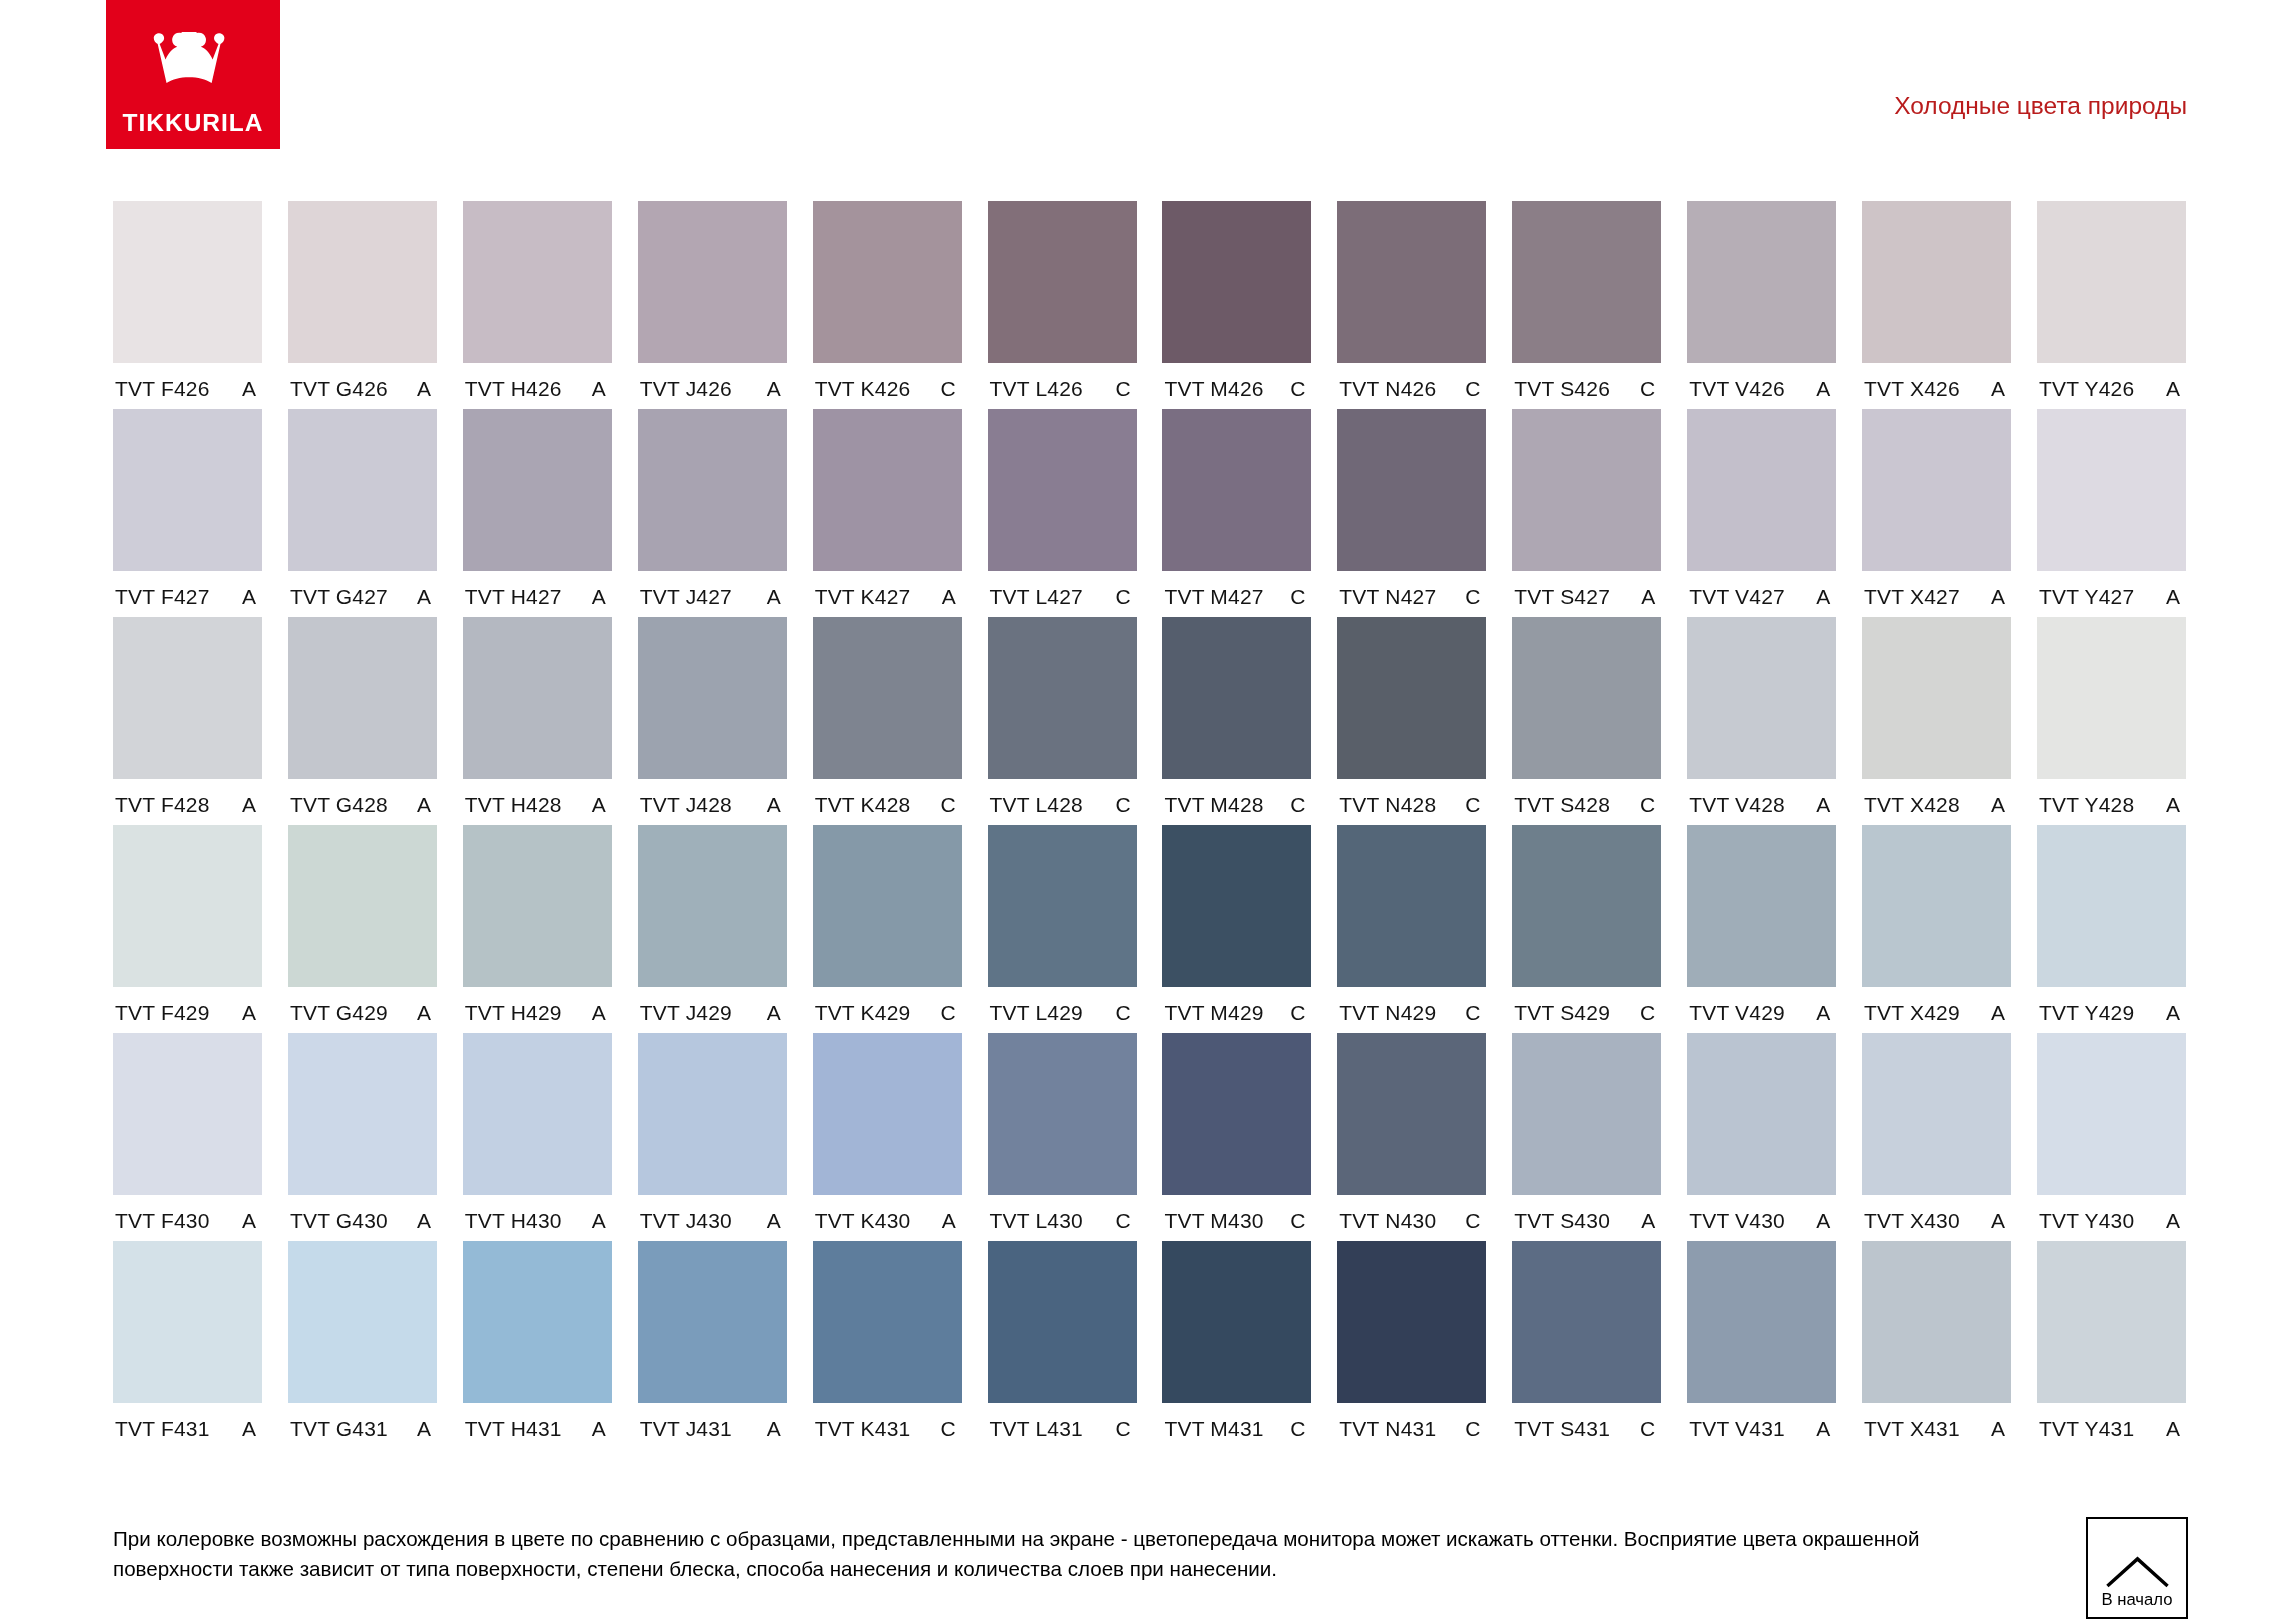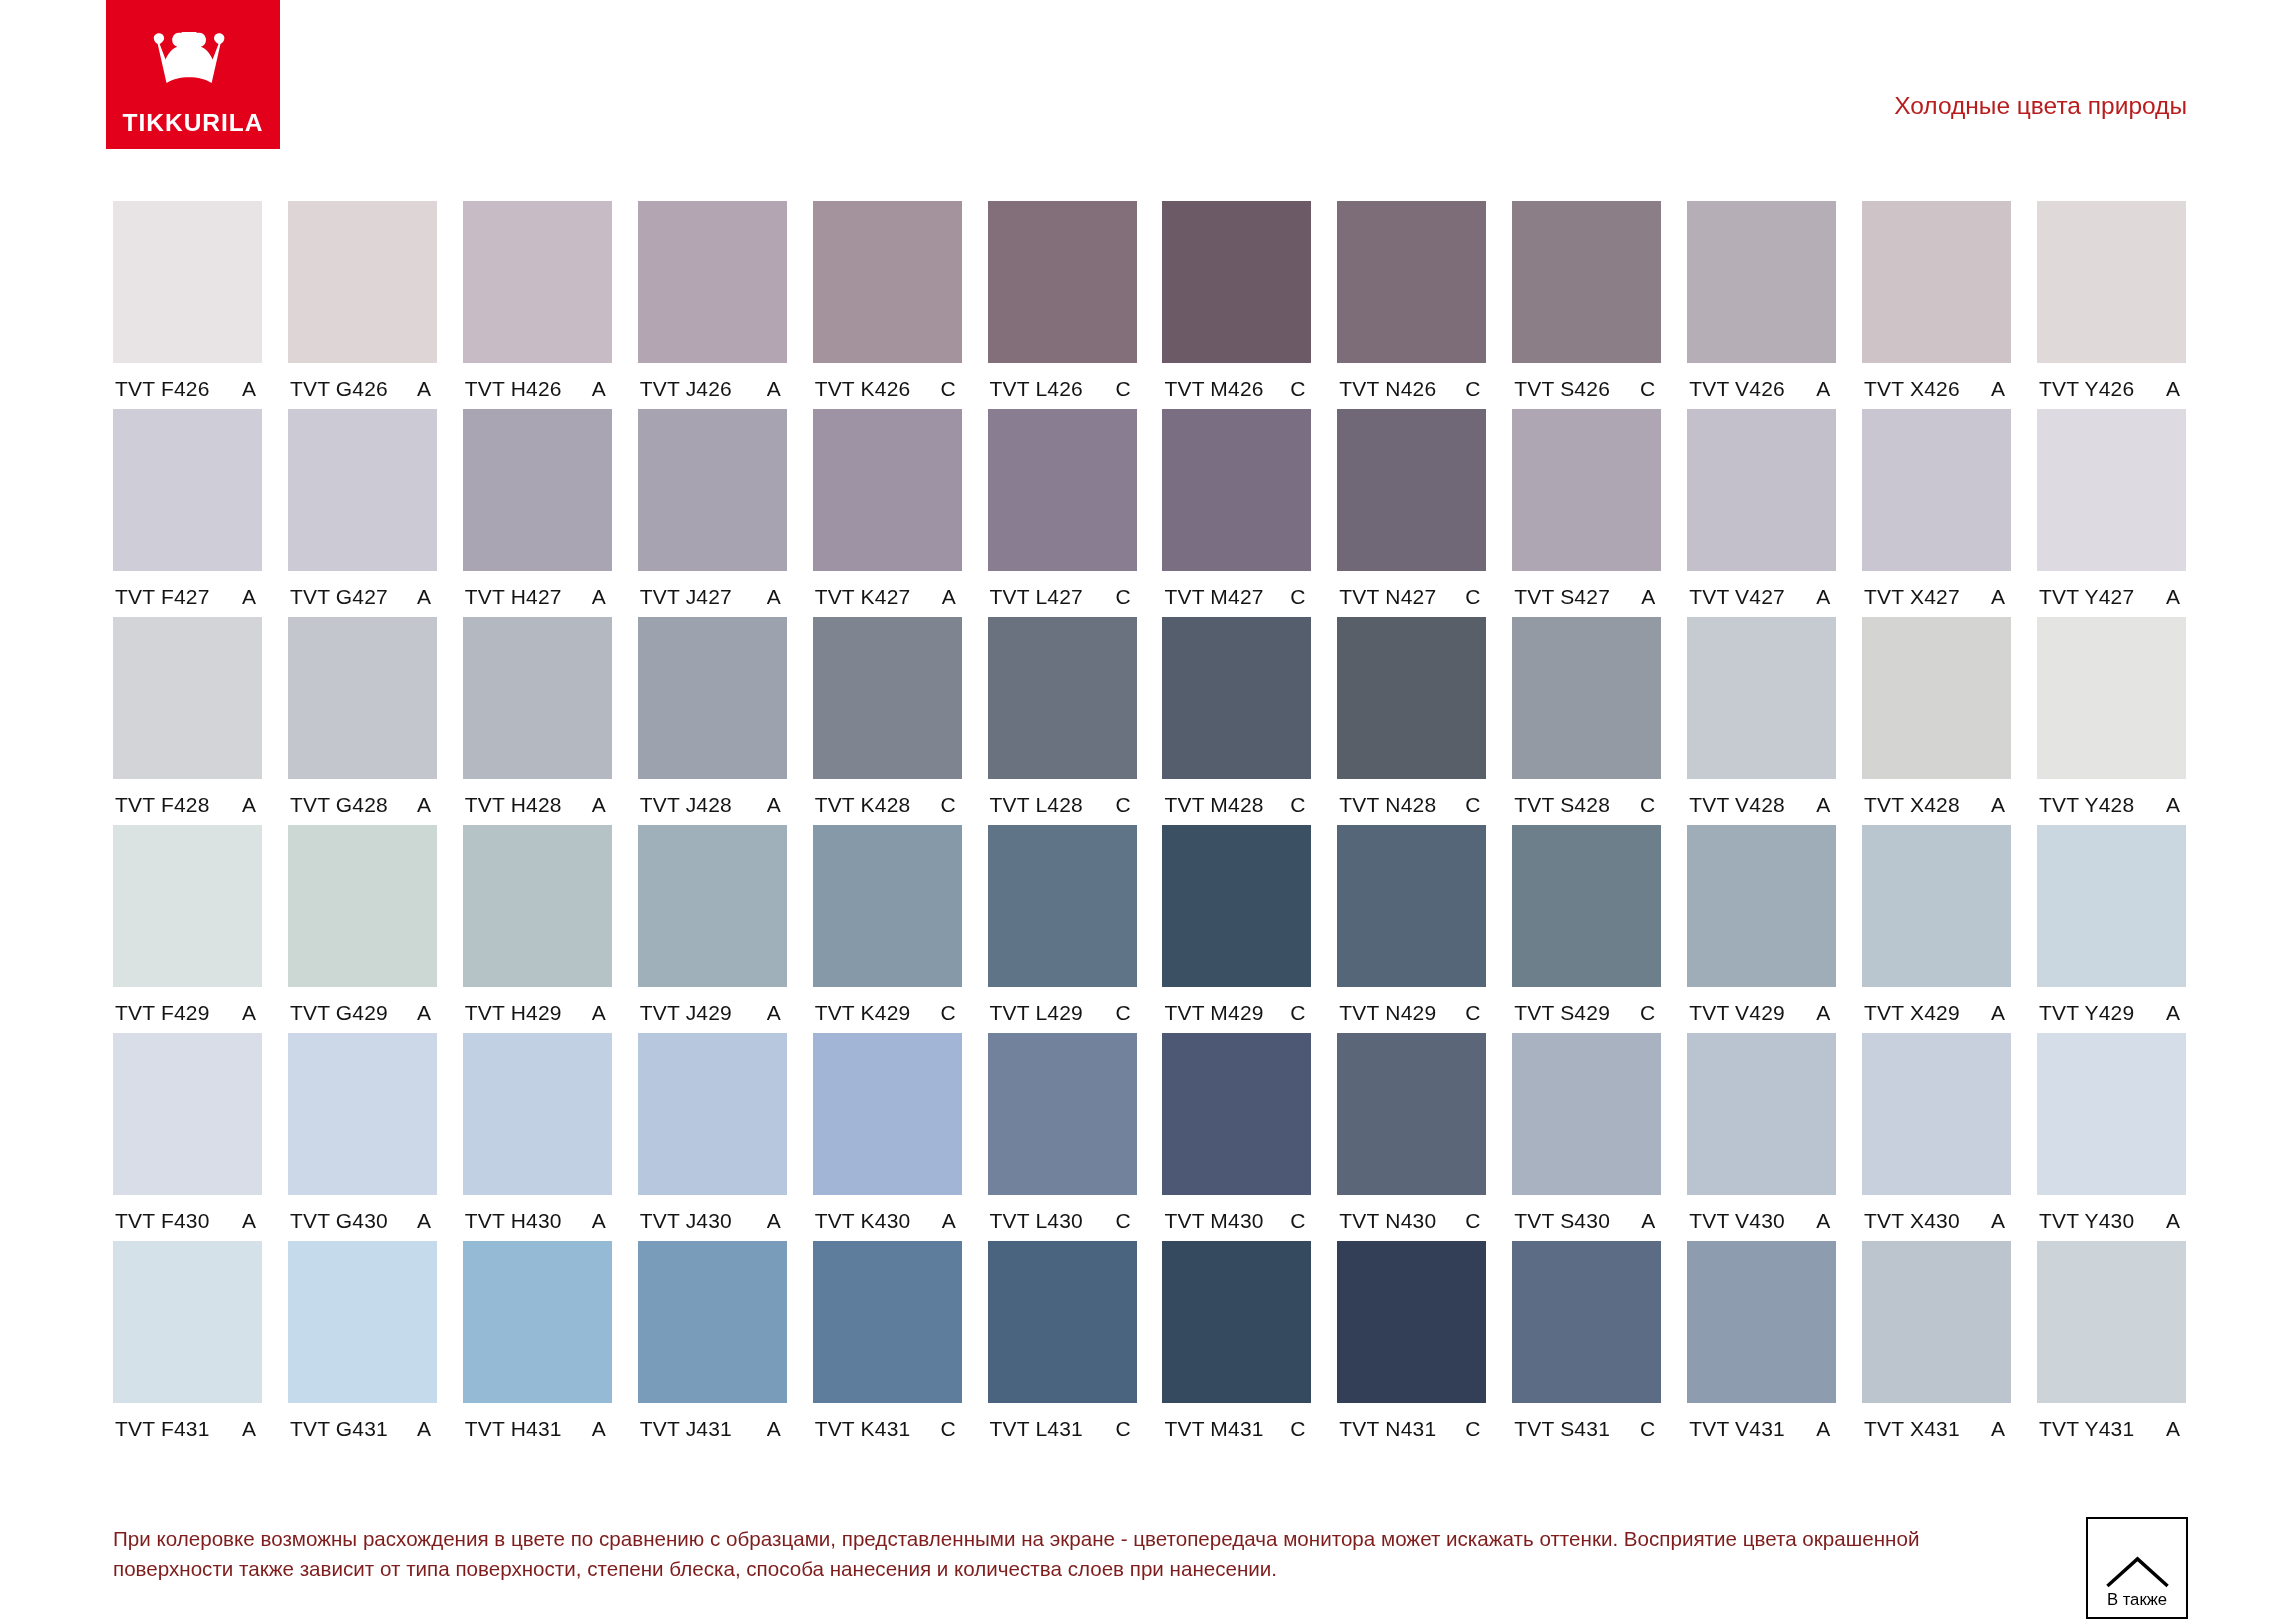--- a/index.html
+++ b/index.html
@@ -42,21 +42,21 @@
     display:flex;align-items:center;justify-content:space-between;
     padding:13.7px 2px 0 2px;box-sizing:border-box;
     font-size:21px;color:#141414;white-space:nowrap;letter-spacing:0.1px;
   }
   .caption .code{letter-spacing:0.2px;}
   .caption .grp{padding-right:3.9px;}
 
   
   .footer{position:absolute;left:113px;top:1524px;width:1921px;}
   .disclaimer{
-    font-size:20.6px;line-height:1.45;color:#7f1d1d;
+    font-size:20.6px;line-height:1.45;color:#000000;
     max-width:1916px;
   }
   .backbtn{
     position:absolute;right:105px;top:1517px;
     width:102px;height:102px;border:2.9px solid #000;
     background:#fff;box-sizing:border-box;
     display:flex;flex-direction:column;align-items:center;justify-content:flex-end;
     padding-bottom:5.9px;
   }
   .backbtn svg{display:block;margin-bottom:3.9px;}
@@ -619,17 +619,17 @@
     </div>
 
   <div class="footer">
     <div class="disclaimer">При колеровке возможны расхождения в цвете по сравнению с образцами, представленными на экране - цветопередача монитора может искажать оттенки. Восприятие цвета окрашенной поверхности также зависит от типа поверхности, степени блеска, способа нанесения и количества слоев при нанесении.</div>
   </div>
 
   <div class="backbtn">
     <svg width="67" height="33" viewBox="0 0 68 34" aria-hidden="true">
       <polyline points="3,31 34,3 65,31" fill="none" stroke="#000" stroke-width="3.5"></polyline>
     </svg>
-    <div class="blabel">В также</div>
+    <div class="blabel">В начало</div>
   </div>
 
 </div>
 
 
 </body></html>

